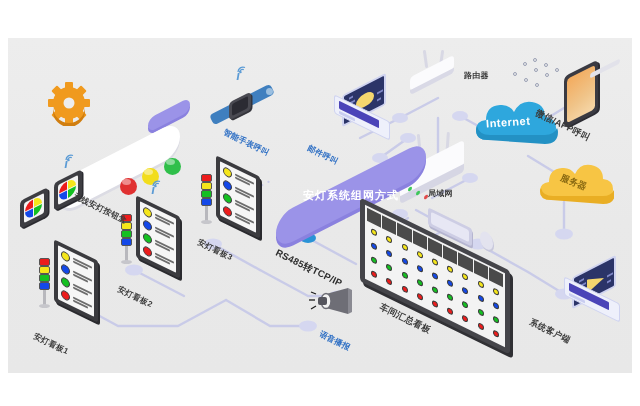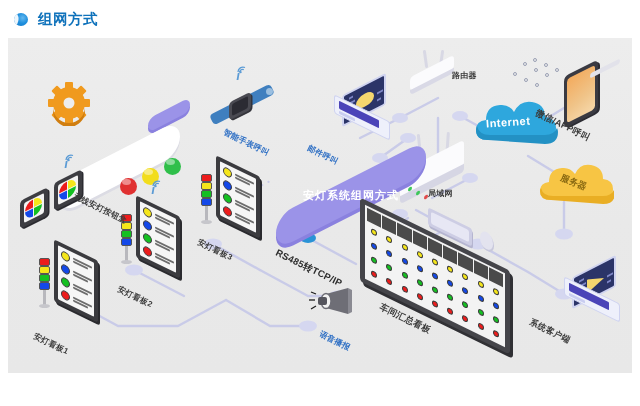--- a/index.html
+++ b/index.html
@@ -120,26 +120,20 @@
   
   .phone{position:absolute;width:34px;height:52px;background:#3a3a42;border-radius:5px;transform:skewY(-27deg) rotate(0deg);box-shadow:2px 2px 0 #2c2c33;}
   .phone .sc{position:absolute;left:3px;top:4px;right:3px;bottom:4px;border-radius:3px;
     background:linear-gradient(160deg,#f3ab5e 0%,#f0c489 60%,#f6d7a8 100%);}
 </style>
 </head>
 <body>
 
 <div id="root">
 
-  <div class="header">
-    <div class="hdr-icon">
-        <div class="sph"></div>
-      </div>
-    <div class="hdr-title">组网方式</div>
-  </div>
 
   <div class="panel">
 
     <svg class="wires" viewBox="0 0 624 335">
       <g fill="none" stroke="#c9cbe8" stroke-width="2.4" stroke-linecap="round" stroke-linejoin="round">
 
         <path d="M62 262 L110 288 L170 288 L218 262"></path>
         <path d="M126 232 L176 258"></path>
         <path d="M205 206 L252 232"></path>
         <path d="M252 232 L300 258 L330 258"></path>
@@ -433,21 +427,21 @@
       </div>
     </div>
     <div class="lbl iso" style="left:300px;top:104px;color:#2e6fc4;">邮件呼叫</div>
 
     <div class="router" style="left:402px;top:28px;width:48px;height:30px;">
       <div class="ant" style="left:14px;top:-16px;height:18px;transform:rotate(-8deg);"></div>
       <div class="ant" style="left:30px;top:-16px;height:18px;transform:rotate(8deg);"></div>
       <div class="top" style="left:0;top:0;width:44px;height:14px;"></div>
       <div class="side" style="left:0;top:13px;width:44px;height:5px;transform:skewY(-27deg);"></div>
     </div>
-    <div class="lbl" style="left:444px;top:32px;">路由器</div>
+    <div class="lbl" style="left:456px;top:32px;">路由器</div>
 
     <div class="router" style="left:392px;top:118px;width:70px;height:44px;">
       <div class="ant" style="left:18px;top:-22px;height:24px;transform:rotate(-6deg);"></div>
       <div class="ant" style="left:46px;top:-24px;height:26px;transform:rotate(4deg);"></div>
       <div class="top" style="left:0;top:0;width:64px;height:26px;"></div>
       <div class="side" style="left:0;top:24px;width:64px;height:8px;transform:skewY(-27deg);background:#d6d6e4;"></div>
       <div style="position:absolute;left:8px;top:31px;width:4px;height:4px;border-radius:50%;background:#3ec75a;transform:skewY(-27deg);"></div>
       <div style="position:absolute;left:16px;top:35px;width:4px;height:4px;border-radius:50%;background:#3ec75a;transform:skewY(-27deg);"></div>
       <div style="position:absolute;left:24px;top:39px;width:4px;height:4px;border-radius:50%;background:#e14b4b;transform:skewY(-27deg);"></div>
     </div>

